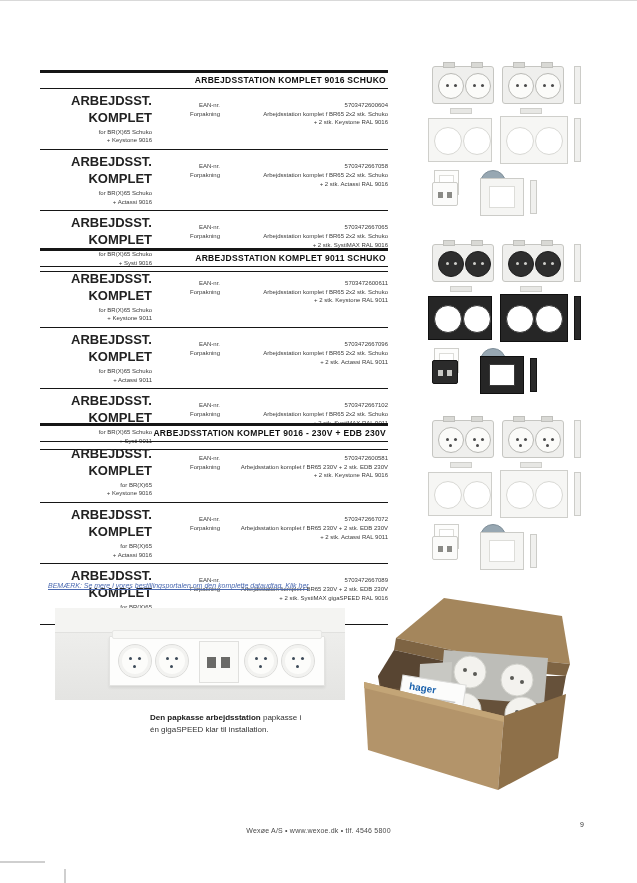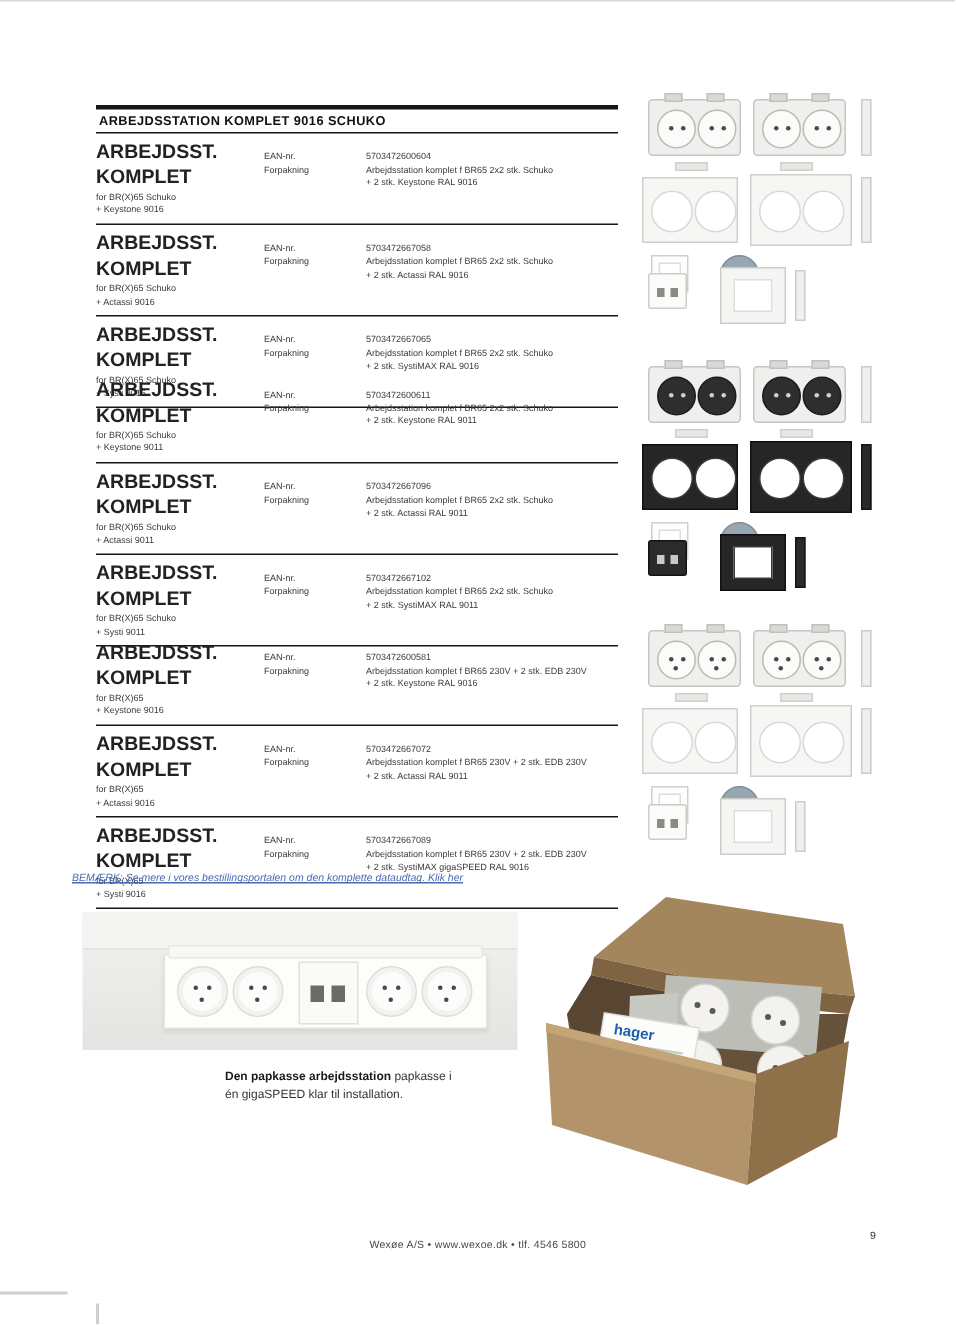--- a/index.html
+++ b/index.html
@@ -3,21 +3,21 @@
 <meta charset="utf-8">
 <style>
   html,body{margin:0;padding:0;background:#ffffff;}
   .page{position:relative;width:637px;height:883px;background:#fff;overflow:hidden;
         font-family:"Liberation Sans",sans-serif;color:#333;}
   .topline{position:absolute;top:0;left:0;right:0;height:1px;background:#d9d9d9;}
   .markh{position:absolute;left:0;top:861px;width:45px;height:2px;background:#cfcfcf;}
   .markv{position:absolute;left:64px;top:869px;width:2px;height:14px;background:#cfcfcf;}
 
   
-  .section{position:absolute;left:64px;width:348px;}
+  .section{position:absolute;left:40px;width:348px;text-align:right;}
   .sec1{top:70px;} .sec2{top:248px;} .sec3{top:423px;}
   .sec-header{border-top:3px solid #161616;border-bottom:1.5px solid #161616;
     font-size:8.5px;font-weight:bold;letter-spacing:.3px;color:#111;padding:2px 2px 3px;}
   .trow{display:grid;grid-template-columns:112px 68px 1fr;border-bottom:1.5px solid #161616;
     padding:4px 0 4px;}
   .c1-title{font-size:13px;font-weight:bold;line-height:1.3;color:#222;white-space:pre-line;}
   .c1-sub{font-size:6px;line-height:1.45;color:#3a3a3a;white-space:pre-line;margin-top:1px;}
   .c2{padding-top:8px;font-size:6px;line-height:1.45;color:#3a3a3a;}
   .c2 span{display:block;}
   .c3{padding-top:8px;font-size:6px;line-height:1.45;color:#3a3a3a;}
@@ -161,20 +161,21 @@
       </div>
       <div class="c3">
         <span>5703472667065</span>
         <span>Arbejdsstation komplet f BR65 2x2 stk. Schuko</span>
         <span>+ 2 stk. SystiMAX RAL 9016</span>
       </div>
     </div>
   </div>
 
   <div class="section sec2">
+    <div class="sec-header">ARBEJDSSTATION KOMPLET 9011 SCHUKO</div>
     <div class="trow">
       <div>
         <div class="c1-title">ARBEJDSST.
 KOMPLET</div>
         <div class="c1-sub">for BR(X)65 Schuko
 + Keystone 9011</div>
       </div>
       <div class="c2">
         <span>EAN-nr.</span>
         <span>Forpakning</span>
@@ -215,20 +216,21 @@
       </div>
       <div class="c3">
         <span>5703472667102</span>
         <span>Arbejdsstation komplet f BR65 2x2 stk. Schuko</span>
         <span>+ 2 stk. SystiMAX RAL 9011</span>
       </div>
     </div>
   </div>
 
   <div class="section sec3">
+    <div class="sec-header">ARBEJDSSTATION KOMPLET 9016 - 230V + EDB 230V</div>
     <div class="trow">
       <div>
         <div class="c1-title">ARBEJDSST.
 KOMPLET</div>
         <div class="c1-sub">for BR(X)65
 + Keystone 9016</div>
       </div>
       <div class="c2">
         <span>EAN-nr.</span>
         <span>Forpakning</span>

